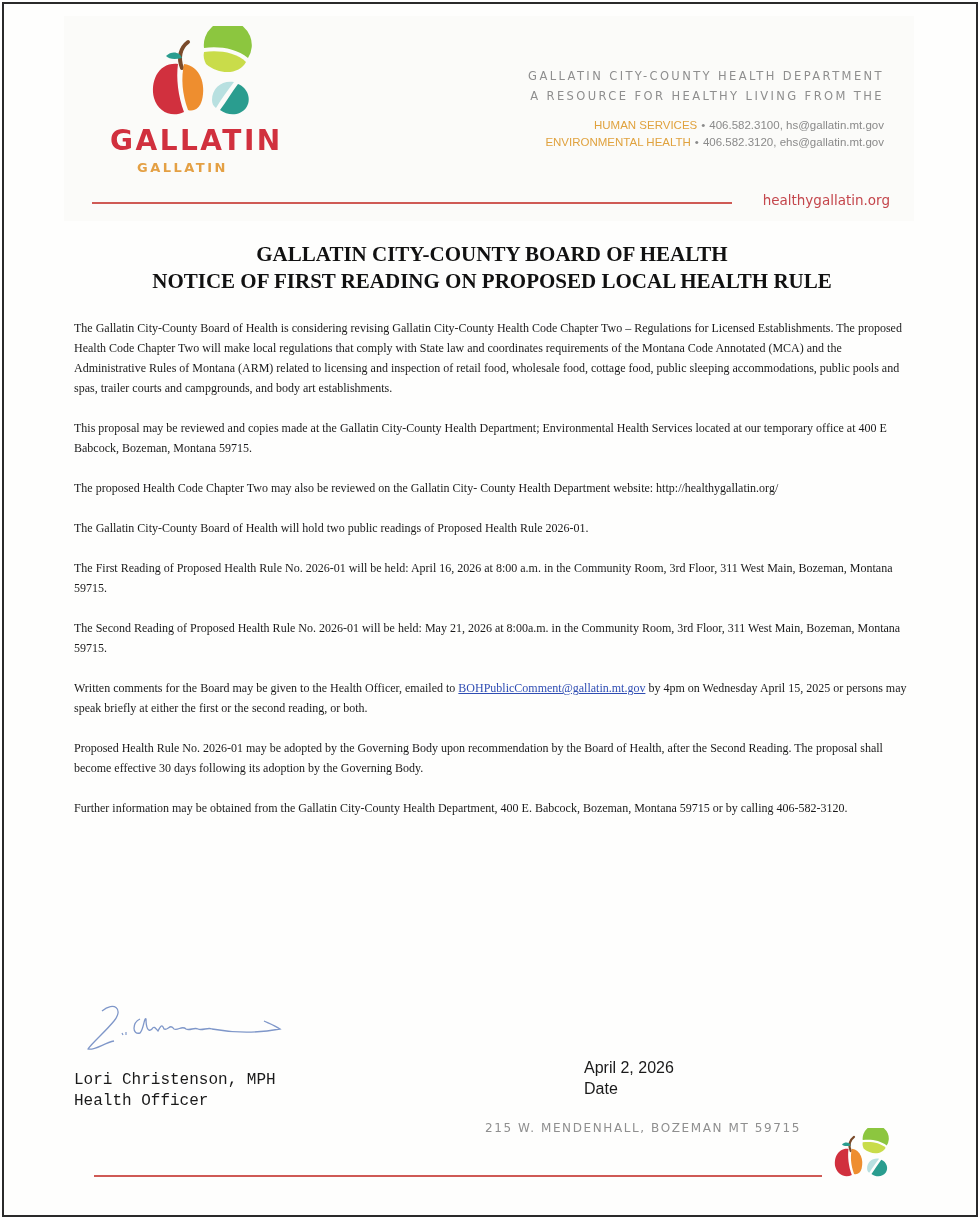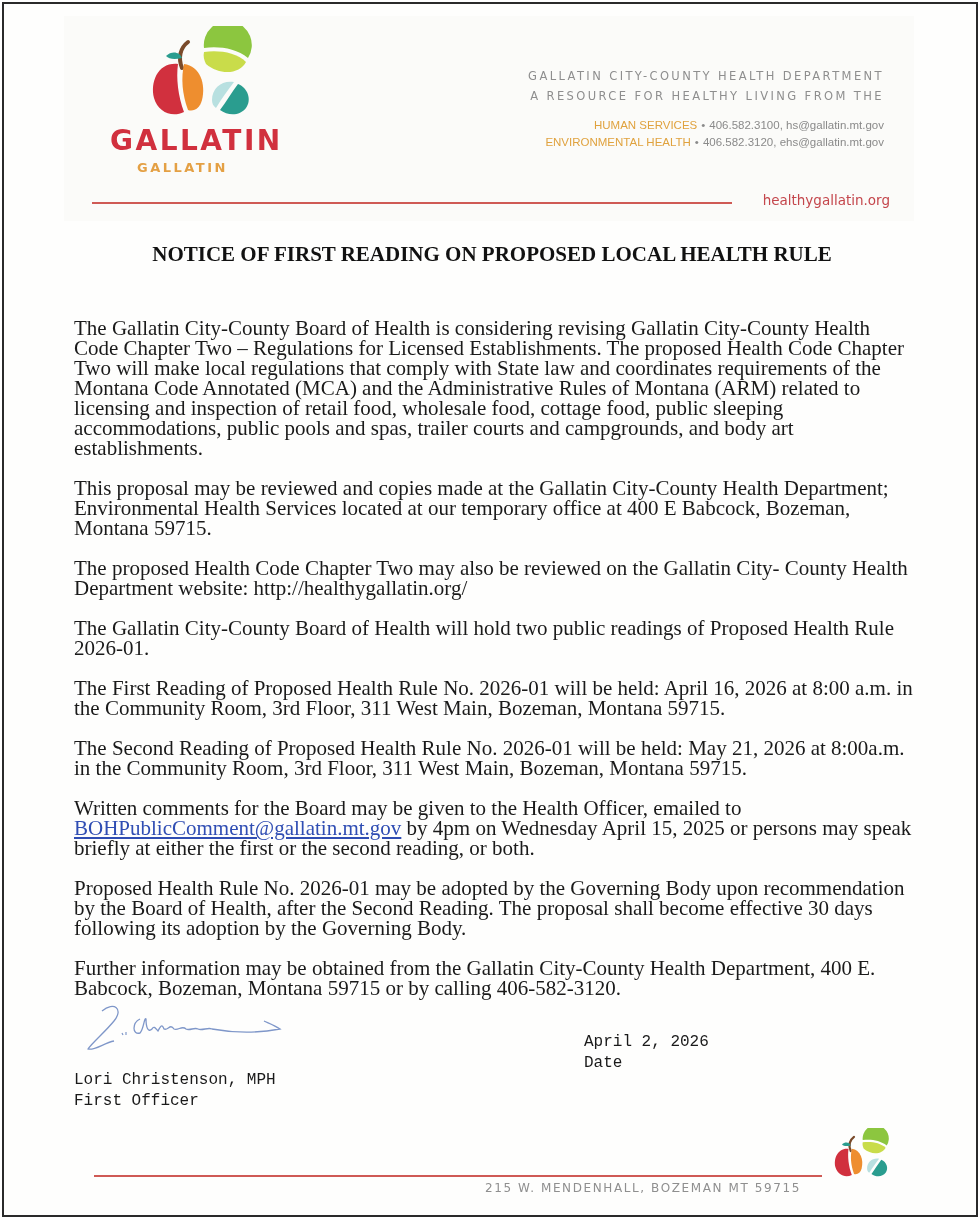--- a/index.html
+++ b/index.html
@@ -88,50 +88,50 @@
     font-weight: bold;
     font-size: 21px;
     line-height: 27px;
     color: #111;
   }
   .body {
     position: absolute;
     left: 70px; top: 314px;
     width: 840px;
     font-family: "Liberation Serif", serif;
-    font-size: 21px;
+    font-size: 12px;
     line-height: 20px;
     color: #1a1a1a;
   }
   .body p { margin: 0 0 20px 0; }
   .body a { color: #2f4db3; text-decoration: underline; }
   .signature {
     position: absolute;
     left: 80px; top: 995px;
     width: 200px; height: 55px;
   }
   .signer {
     position: absolute;
     left: 70px; top: 1066px;
     font-family: Liberation Mono, monospace;
     font-size: 16px;
     line-height: 21px;
     color: #1a1a1a;
   }
   .date-block {
     position: absolute;
-    left: 580px; top: 1028px;
-    font-family: Liberation Mono, monospace;
+    left: 580px; top: 1053px;
+    font-family: Liberation Sans, sans-serif;
     font-size: 16px;
     line-height: 21px;
     color: #1a1a1a;
   }
   .footer-address {
     position: absolute;
-    right: 175px; top: 1177px;
+    right: 175px; top: 1117px;
     font-family: "DejaVu Sans", sans-serif;
     font-size: 12px;
     letter-spacing: 1.6px;
     color: #8f8f8f;
     margin-left: 31px;
   }
   .footer-rule {
     position: absolute;
     left: 90px; top: 1171px;
     width: 728px; height: 2px;
@@ -174,20 +174,21 @@
       <div>
         <span class="dept">ENVIRONMENTAL HEALTH</span><span class="bullet">•</span><span>406.582.3120, ehs@gallatin.mt.gov</span>
       </div>
     </div>
 
     <div class="header-rule"></div>
     <div class="website">healthygallatin.org</div>
   </div>
 
   <div class="title">
+    <div>GALLATIN CITY-COUNTY BOARD OF HEALTH</div>
     <div>NOTICE OF FIRST READING ON PROPOSED LOCAL HEALTH RULE</div>
   </div>
 
   <div class="body">
     <p>The Gallatin City-County Board of Health is considering revising Gallatin City-County Health Code Chapter Two – Regulations for Licensed Establishments. The proposed Health Code Chapter Two will make local regulations that comply with State law and coordinates requirements of the Montana Code Annotated (MCA) and the Administrative Rules of Montana (ARM) related to licensing and inspection of retail food, wholesale food, cottage food, public sleeping accommodations, public pools and spas, trailer courts and campgrounds, and body art establishments.</p>
     <p>This proposal may be reviewed and copies made at the Gallatin City-County Health Department; Environmental Health Services located at our temporary office at 400 E Babcock, Bozeman, Montana 59715.</p>
     <p>The proposed Health Code Chapter Two may also be reviewed on the Gallatin City- County Health Department website: http://healthygallatin.org/</p>
     <p>The Gallatin City-County Board of Health will hold two public readings of Proposed Health Rule 2026-01.</p>
     <p>The First Reading of Proposed Health Rule No. 2026-01 will be held: April 16, 2026 at 8:00 a.m. in the Community Room, 3rd Floor, 311 West Main, Bozeman, Montana 59715.</p>
     <p>The Second Reading of Proposed Health Rule No. 2026-01 will be held: May 21, 2026 at 8:00a.m. in the Community Room, 3rd Floor, 311 West Main, Bozeman, Montana 59715.</p>
@@ -197,21 +198,21 @@
   </div>
 
   <svg class="signature" viewBox="0 0 200 55">
     <path d="M18 12 C30 2, 40 10, 30 22 C22 32, 8 44, 4 50 C10 52, 20 44, 30 42" stroke="#7f97c9" stroke-width="1.3" fill="none"></path>
     <path d="M38 34 l1 2 M42 33 l0 3" stroke="#7f97c9" stroke-width="1.2" fill="none"></path>
     <path d="M56 20 C48 24, 48 36, 56 34 C60 30, 60 18, 62 20 C62 28, 64 34, 68 30 C70 26, 72 30, 74 32 C76 28, 78 24, 80 30 C84 32, 86 24, 90 30 C94 32, 98 26, 102 30 C106 32, 110 28, 114 30 C118 32, 124 28, 128 30 C150 34, 175 34, 196 30 C190 26, 184 24, 180 22" stroke="#7f97c9" stroke-width="1.3" fill="none"></path>
   </svg>
 
   <div class="signer">
     <div>Lori Christenson, MPH</div>
-    <div>First Officer</div>
+    <div>Health Officer</div>
   </div>
 
   <div class="date-block">
     <div>April 2, 2026</div>
     <div>Date</div>
   </div>
 
   <div class="footer-address">215 W. MENDENHALL, BOZEMAN MT 59715</div>
   <div class="footer-rule"></div>
   <svg class="footer-logo" viewBox="0 0 110 95">

